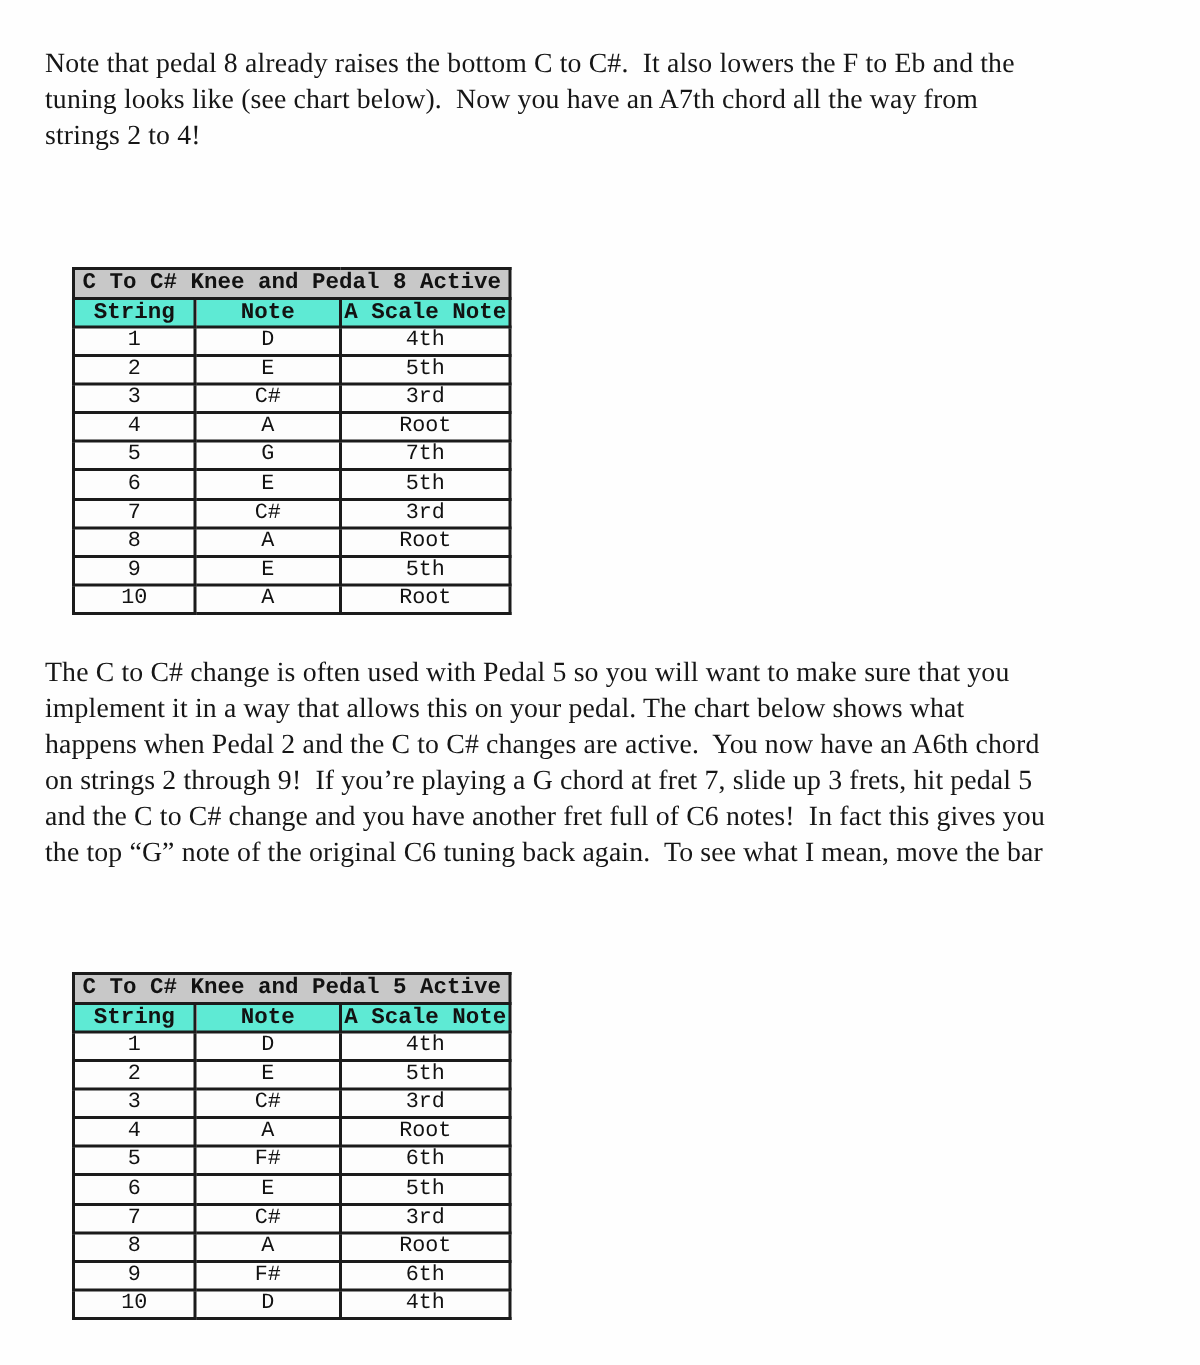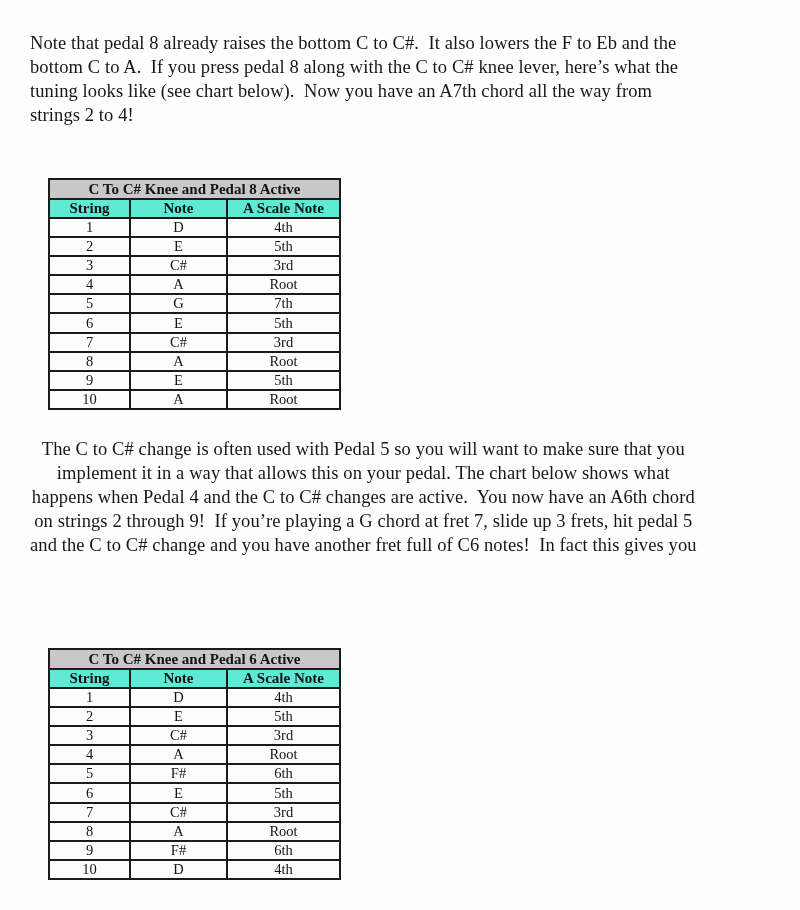--- a/index.html
+++ b/index.html
@@ -23,21 +23,21 @@
     line-height: 24px;
     letter-spacing: 0.1px;
   }
   .para .line {
     white-space: pre;
   }
   .chart {
     position: absolute;
     border-collapse: collapse;
     table-layout: fixed;
-    font-family: Liberation Serif, serif;
+    font-family: Liberation Mono, monospace;
     color: #121212;
   }
   .chart th, .chart td {
     border: 2px solid #1b1b1b;
     text-align: center;
     vertical-align: middle;
     padding: 0;
     overflow: hidden;
   }
   .chart .title-cell {
@@ -65,21 +65,20 @@
   .col-note   { width: 97px; }
   .col-scale  { width: 113px; }
 </style>
 </head>
 <body>
 
 <div class="page">
 
   <div class="para" style="top: 31px;">
     <div class="line">Note that pedal 8 already raises the bottom C to C#.  It also lowers the F to Eb and the</div>
-    <div class="line">bottom C to A.  If you press pedal 8 along with the C to C# knee lever, here’s what the</div>
     <div class="line">tuning looks like (see chart below).  Now you have an A7th chord all the way from</div>
     <div class="line">strings 2 to 4!</div>
   </div>
 
   <table class="chart" style="left: 48px; top: 178px;">
     <colgroup>
       <col class="col-string">
         <col class="col-note">
         <col class="col-scale">
     </colgroup>
@@ -140,37 +139,38 @@
           <td>5th</td>
         </tr>
         <tr>
           <td>10</td>
           <td>A</td>
           <td>Root</td>
         </tr>
       </tbody>
   </table>
 
-  <div class="para" style="top: 437px; text-align: center;">
+  <div class="para" style="top: 437px;">
     <div class="line">The C to C# change is often used with Pedal 5 so you will want to make sure that you</div>
     <div class="line">implement it in a way that allows this on your pedal. The chart below shows what</div>
-    <div class="line">happens when Pedal 4 and the C to C# changes are active.  You now have an A6th chord</div>
+    <div class="line">happens when Pedal 2 and the C to C# changes are active.  You now have an A6th chord</div>
     <div class="line">on strings 2 through 9!  If you’re playing a G chord at fret 7, slide up 3 frets, hit pedal 5</div>
     <div class="line">and the C to C# change and you have another fret full of C6 notes!  In fact this gives you</div>
+    <div class="line">the top “G” note of the original C6 tuning back again.  To see what I mean, move the bar</div>
   </div>
 
   <table class="chart" style="left: 48px; top: 648px;">
     <colgroup>
       <col class="col-string">
         <col class="col-note">
         <col class="col-scale">
     </colgroup>
     <thead>
       <tr>
-        <th colspan="3" class="title-cell">C To C# Knee and Pedal 6 Active</th>
+        <th colspan="3" class="title-cell">C To C# Knee and Pedal 5 Active</th>
       </tr>
       <tr>
         <th class="head-cell">String</th>
         <th class="head-cell">Note</th>
         <th class="head-cell">A Scale Note</th>
       </tr>
     </thead>
     <tbody>
         <tr>
           <td>1</td>

